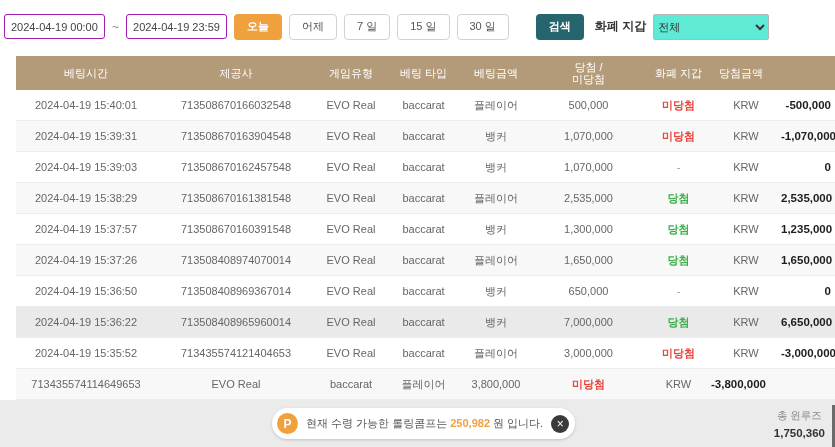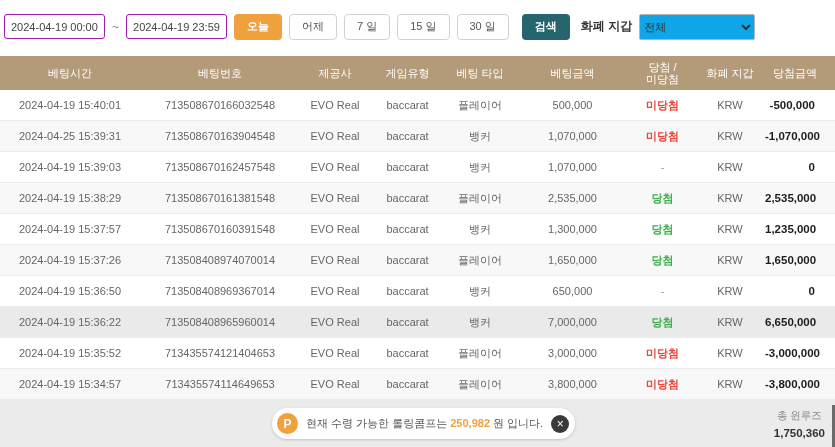--- a/index.html
+++ b/index.html
@@ -7,27 +7,27 @@
   body { font-family: "Liberation Sans", sans-serif; background: #fff; position: relative; }
 
   
   .topbar { display: flex; align-items: center; gap: 7px; padding: 9px 4px 0 4px; height: 44px; }
   .date-input { width: 101px; height: 25px; border: 1px solid #a21caf; border-radius: 3px;
                 font-size: 11px; color: #444; padding: 0 6px; font-family: inherit; }
   .tilde { color: #888; font-size: 12px; }
   .btn { height: 26px; padding: 0 12px; border-radius: 4px; border: 1px solid #d2d2d2;
          background: #fff; color: #555; font-size: 11px; cursor: pointer; font-family: inherit; }
   .btn.today { background: var(--accent-orange, #f0a13e); border-color: transparent; color: #fff; font-weight: bold; }
-  .btn.search { background: var(--search-teal, #27656e); border-color: transparent; color: #fff; font-weight: bold; margin-left: 6px; }
+  .btn.search { background: var(--search-teal, #27656e); border-color: transparent; color: #fff; font-weight: bold; margin-left: 20px; }
   .wallet-label { font-size: 12px; font-weight: bold; color: #333; margin-left: 4px; white-space: nowrap; }
   .wallet-select { width: 116px; height: 26px; font-size: 11px; color: #333; border: 1px solid #b5b5b5;
-                   border-radius: 2px; background: #0ea5e9; font-family: inherit; }
+                   border-radius: 2px; background: #5eead4; font-family: inherit; }
 
   
-  .grid-cols { display: grid; grid-template-columns: 140px 160px 70px 75px 70px 115px 65px 70px 70px; }
+  .grid-cols { display: grid; grid-template-columns: 140px 160px 70px 75px 70px 115px 65px 70px 70px; margin-left: 16px; }
   .table { margin-top: 12px; }
   .thead { background: var(--header-bg, #b39b7a); color: #fff; font-size: 11px;
            height: 34px; align-items: center; text-align: center; }
   .th { line-height: 12px; }
   .th-status { white-space: pre-line; }
   .th-win-amount { text-align: right; padding-right: 18px; }
   .row { height: 31px; align-items: center; text-align: center; font-size: 11px; color: #666;
          border-bottom: 1px solid #ededed; background: #fff; cursor: default; }
   .tbody .row:nth-of-type(even) { background: #f8f8f8; }
   .tbody .row:nth-of-type(8) { background: #eaeaea; }
@@ -76,21 +76,20 @@
   <button class="btn search">검색</button>
   <span class="wallet-label">화폐 지갑</span>
   <select class="wallet-select">
     <option>전체</option>
   </select>
 </div>
 
 <div class="table">
   <div class="thead grid-cols">
     <div class="th">베팅시간</div>
-    <div class="th">베팅번호</div>
     <div class="th">제공사</div>
     <div class="th">게임유형</div>
     <div class="th">베팅 타입</div>
     <div class="th">베팅금액</div>
     <div class="th th-status">당첨 /
 미당첨</div>
     <div class="th">화폐 지갑</div>
     <div class="th th-win-amount">당첨금액</div>
   </div>
   <div class="tbody">
@@ -101,21 +100,21 @@
         <div class="cell">EVO Real</div>
         <div class="cell">baccarat</div>
         <div class="cell">플레이어</div>
         <div class="cell">500,000</div>
         <div class="cell cell-result" data-result="lose">미당첨</div>
         <div class="cell">KRW</div>
         <div class="cell cell-win-amount">-500,000</div>
       </div>
 
       <div class="row grid-cols">
-        <div class="cell">2024-04-25 15:39:31</div>
+        <div class="cell">2024-04-19 15:39:31</div>
         <div class="cell">713508670163904548</div>
         <div class="cell">EVO Real</div>
         <div class="cell">baccarat</div>
         <div class="cell">뱅커</div>
         <div class="cell">1,070,000</div>
         <div class="cell cell-result" data-result="lose">미당첨</div>
         <div class="cell">KRW</div>
         <div class="cell cell-win-amount">-1,070,000</div>
       </div>
 
@@ -197,21 +196,20 @@
         <div class="cell">EVO Real</div>
         <div class="cell">baccarat</div>
         <div class="cell">플레이어</div>
         <div class="cell">3,000,000</div>
         <div class="cell cell-result" data-result="lose">미당첨</div>
         <div class="cell">KRW</div>
         <div class="cell cell-win-amount">-3,000,000</div>
       </div>
 
       <div class="row grid-cols">
-        <div class="cell">2024-04-19 15:34:57</div>
         <div class="cell">713435574114649653</div>
         <div class="cell">EVO Real</div>
         <div class="cell">baccarat</div>
         <div class="cell">플레이어</div>
         <div class="cell">3,800,000</div>
         <div class="cell cell-result" data-result="lose">미당첨</div>
         <div class="cell">KRW</div>
         <div class="cell cell-win-amount">-3,800,000</div>
       </div>
     </div>

